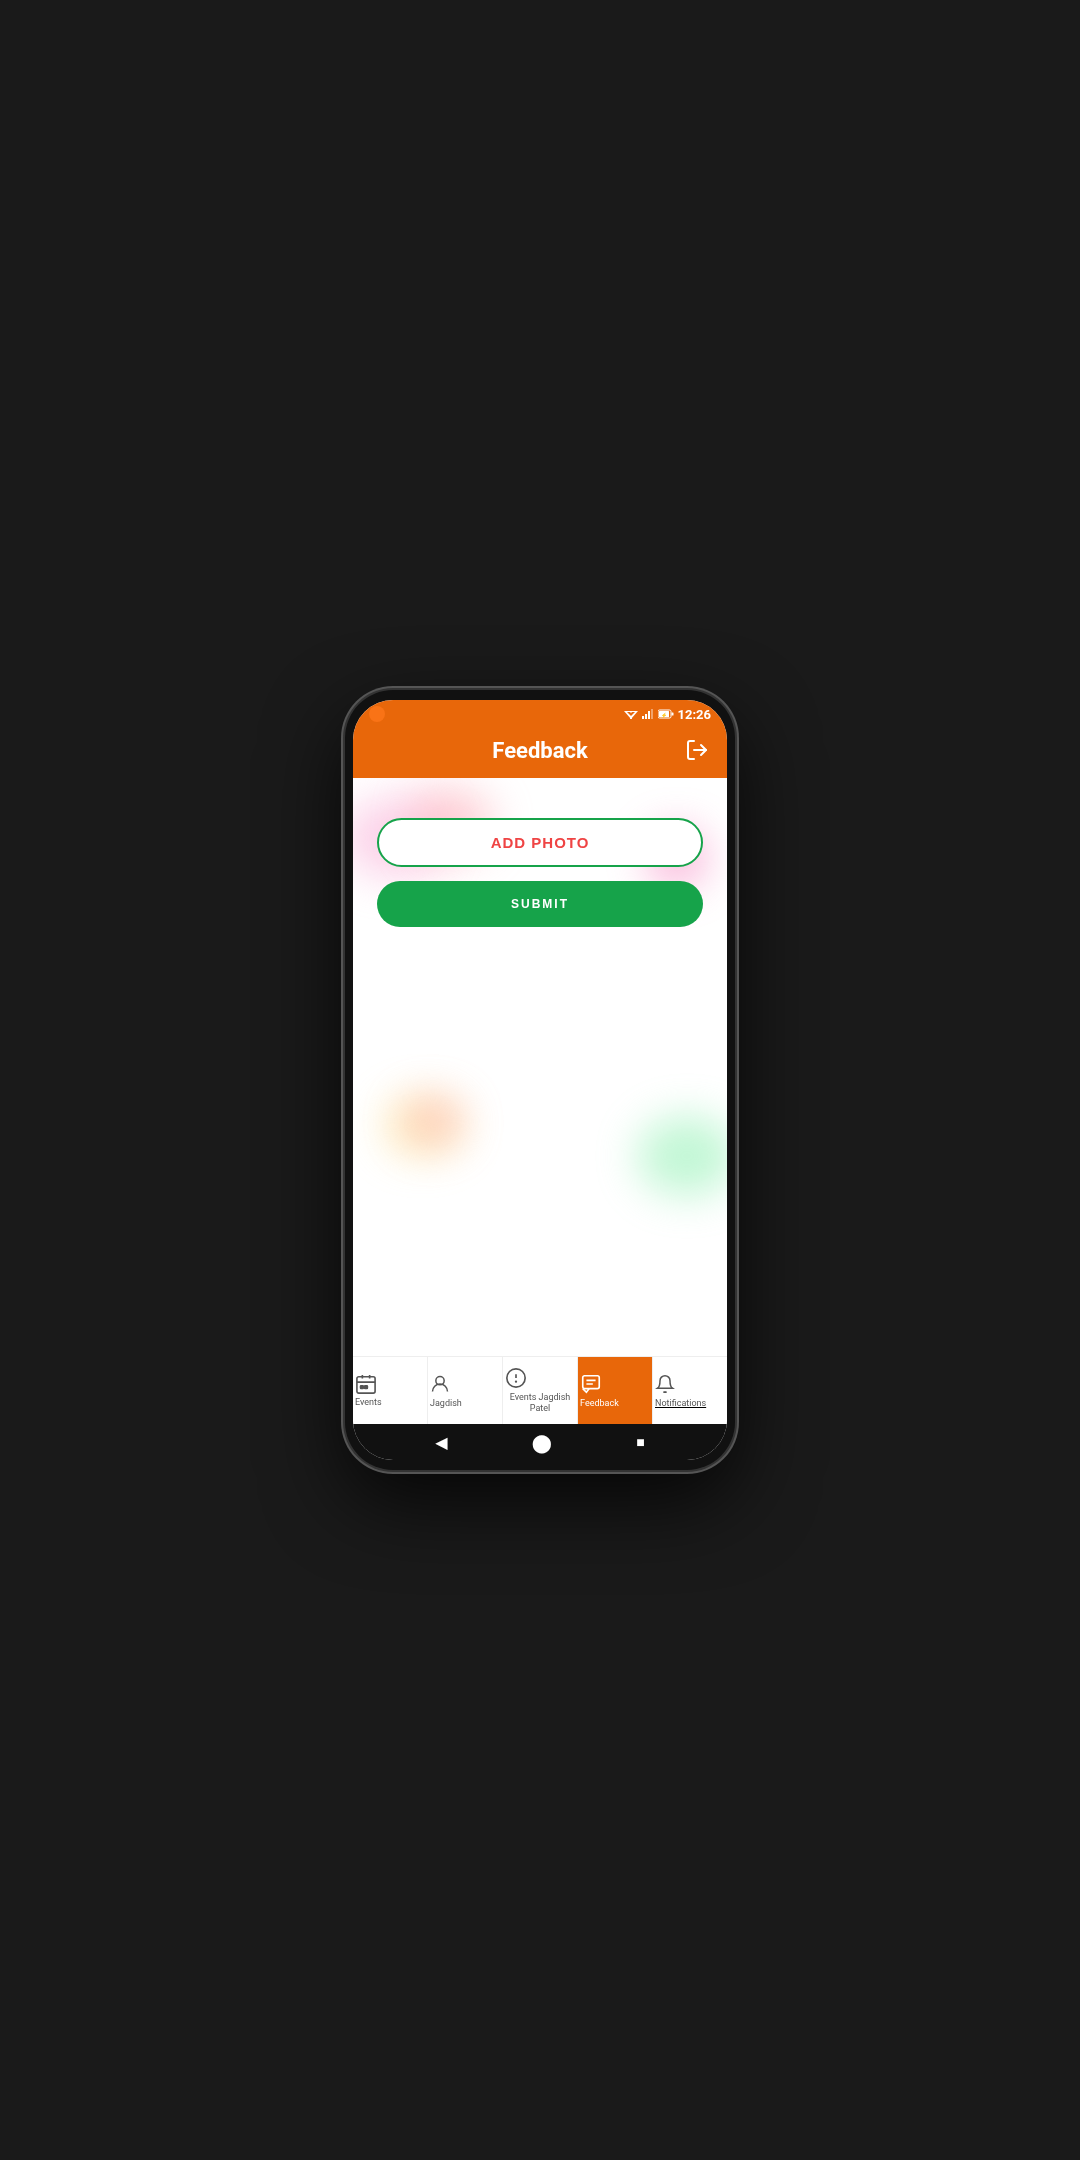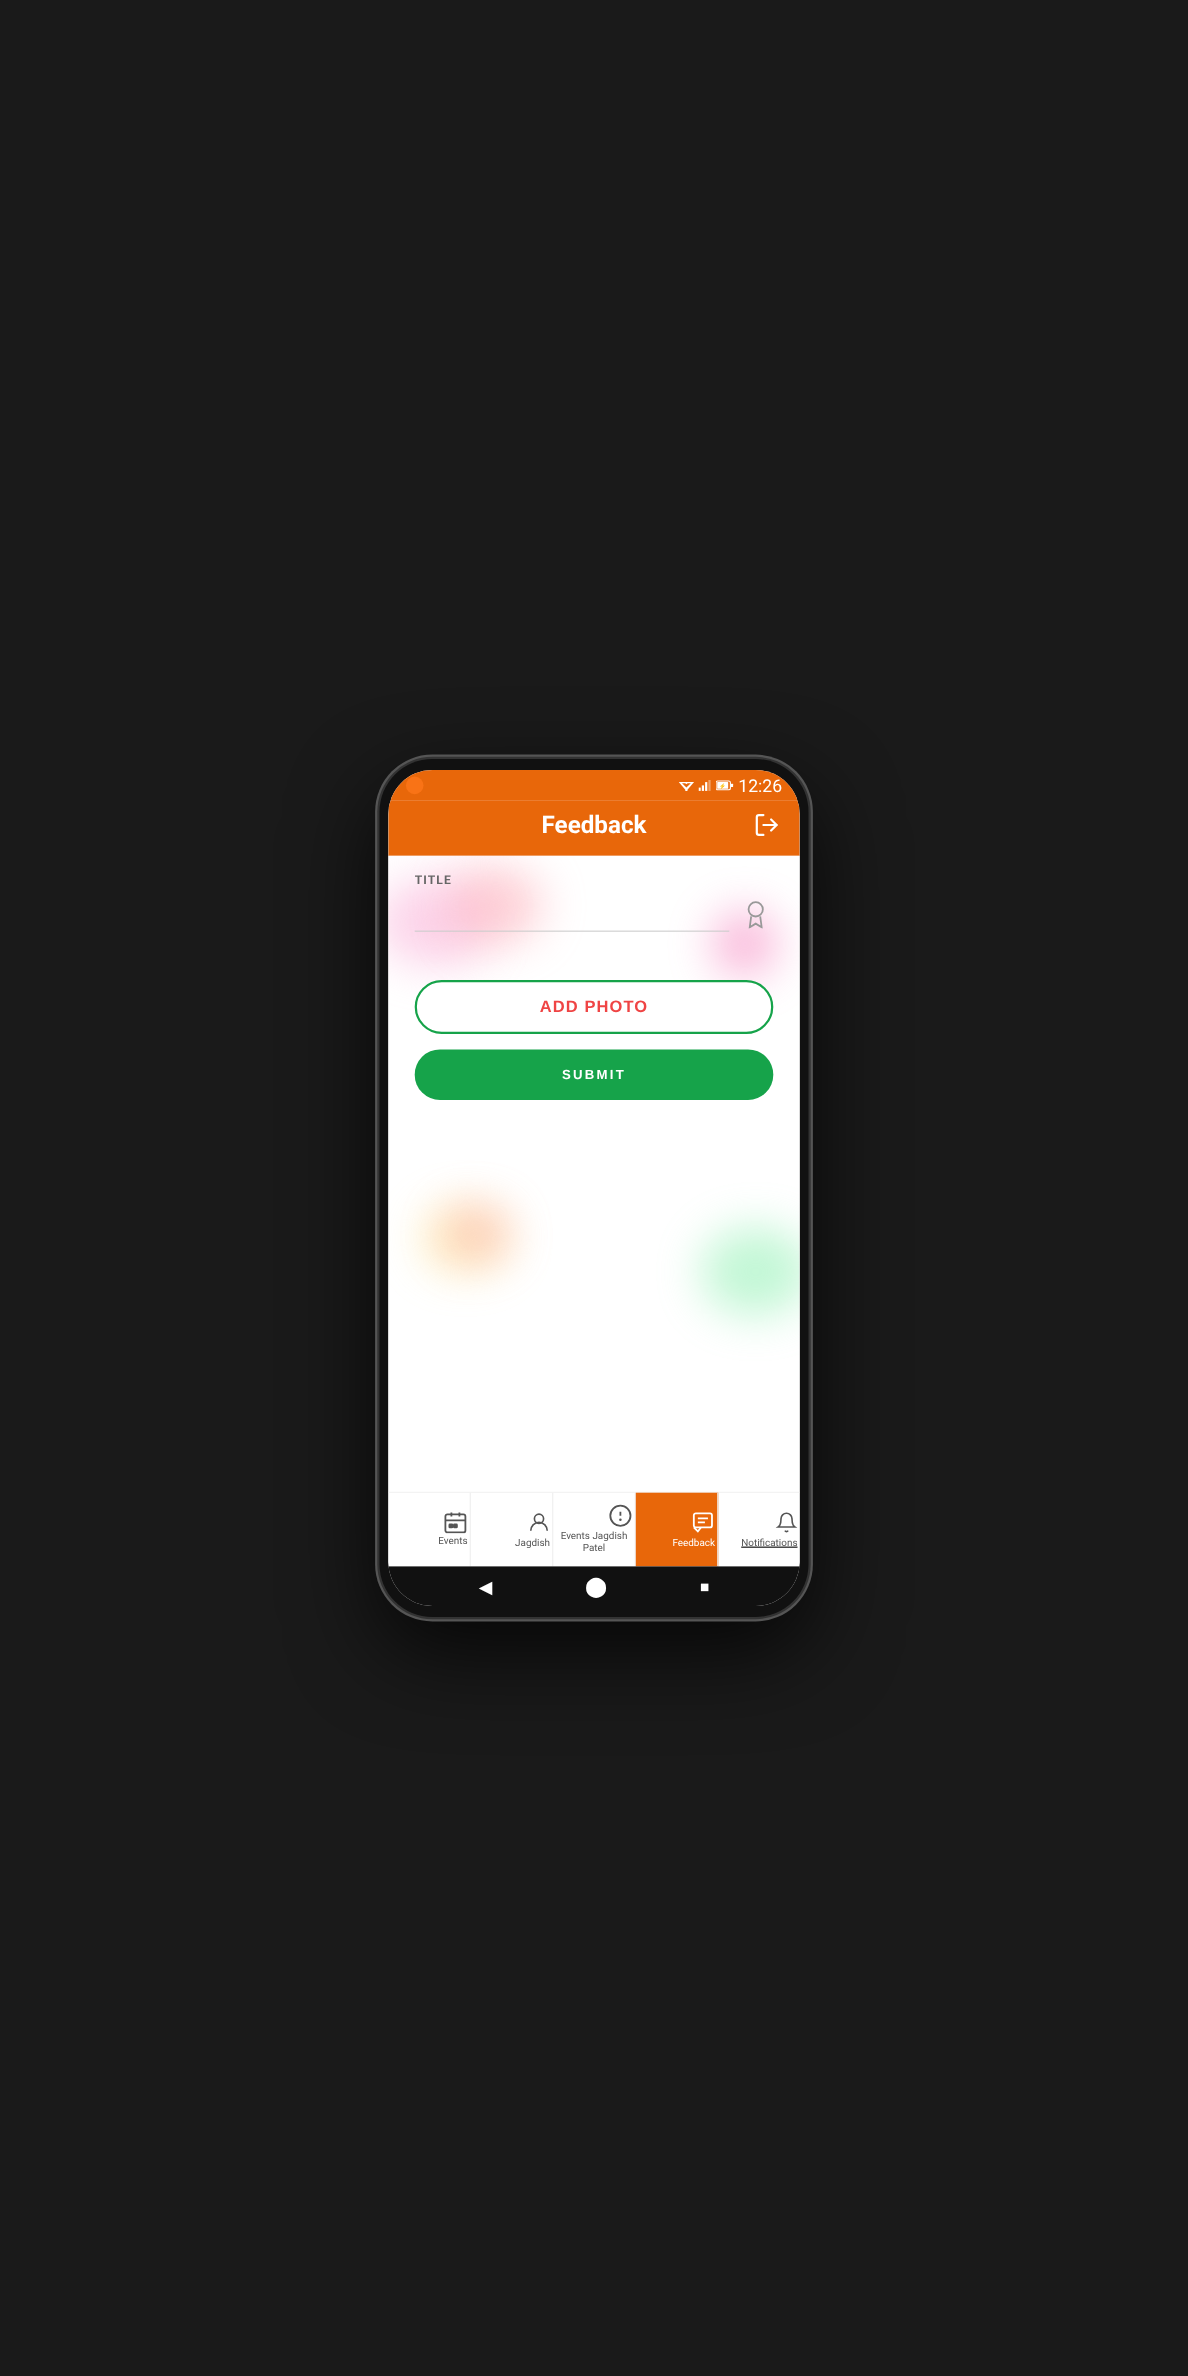--- a/index.html
+++ b/index.html
@@ -58,22 +58,22 @@
     .status-right {
       display: flex;
       align-items: center;
       gap: 4px;
       color: white;
       font-size: 11px;
       font-weight: bold;
     }
 
     .status-time {
-      font-size: 16px;
-      font-weight: normal;
+      font-size: 13px;
+      font-weight: bold;
       color: white;
     }
 
     
     .header {
       background: #E8670A;
       padding: 8px 16px 14px 16px;
       display: flex;
       align-items: center;
       justify-content: space-between;
@@ -270,21 +270,21 @@
       border-top: 1px solid #eee;
       display: flex;
       height: 68px;
       flex-shrink: 0;
     }
 
     .nav-item {
       flex: 1;
       display: flex;
       flex-direction: column;
-      align-items: flex-end;
+      align-items: flex-start;
       justify-content: center;
       cursor: pointer;
       gap: 3px;
       border-right: 1px solid #eee;
       padding: 6px 2px;
     }
 
     .nav-item:last-child {
       border-right: none;
       text-decoration: underline;
@@ -388,32 +388,20 @@
         <div class="blob blob-pink-1"></div>
         <div class="blob blob-pink-2"></div>
         <div class="blob blob-pink-3"></div>
         <div class="blob blob-yellow"></div>
         <div class="blob blob-green"></div>
         <div class="blob blob-red-bottom"></div>
       </div>
 
       <div class="form-section">
 
-        <div class="field-group">
-          <span class="field-label">TITLE</span>
-          <div class="field-row">
-            <input class="field-input" type="text" placeholder="" style="">
-            <div class="field-icon">
-              <svg width="26" height="26" viewBox="0 0 24 24" fill="none" stroke="#999" stroke-width="1.5">
-                <circle cx="12" cy="8" r="6"></circle>
-                <path d="M8.21 13.89L7 23l5-3 5 3-1.21-9.12"></path>
-              </svg>
-            </div>
-          </div>
-        </div>
 
       </div>
 
       <div class="buttons-section">
         <button class="btn-add-photo">ADD PHOTO</button>
         <button class="btn-submit">SUBMIT</button>
       </div>
     </div>
 
     <div class="bottom-nav">

